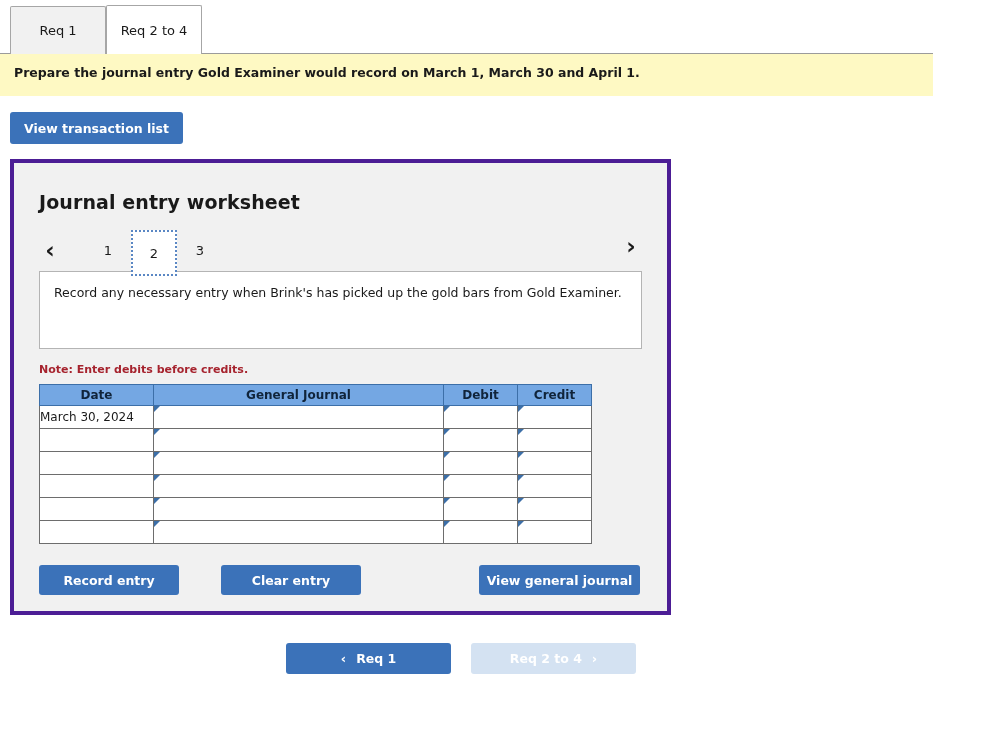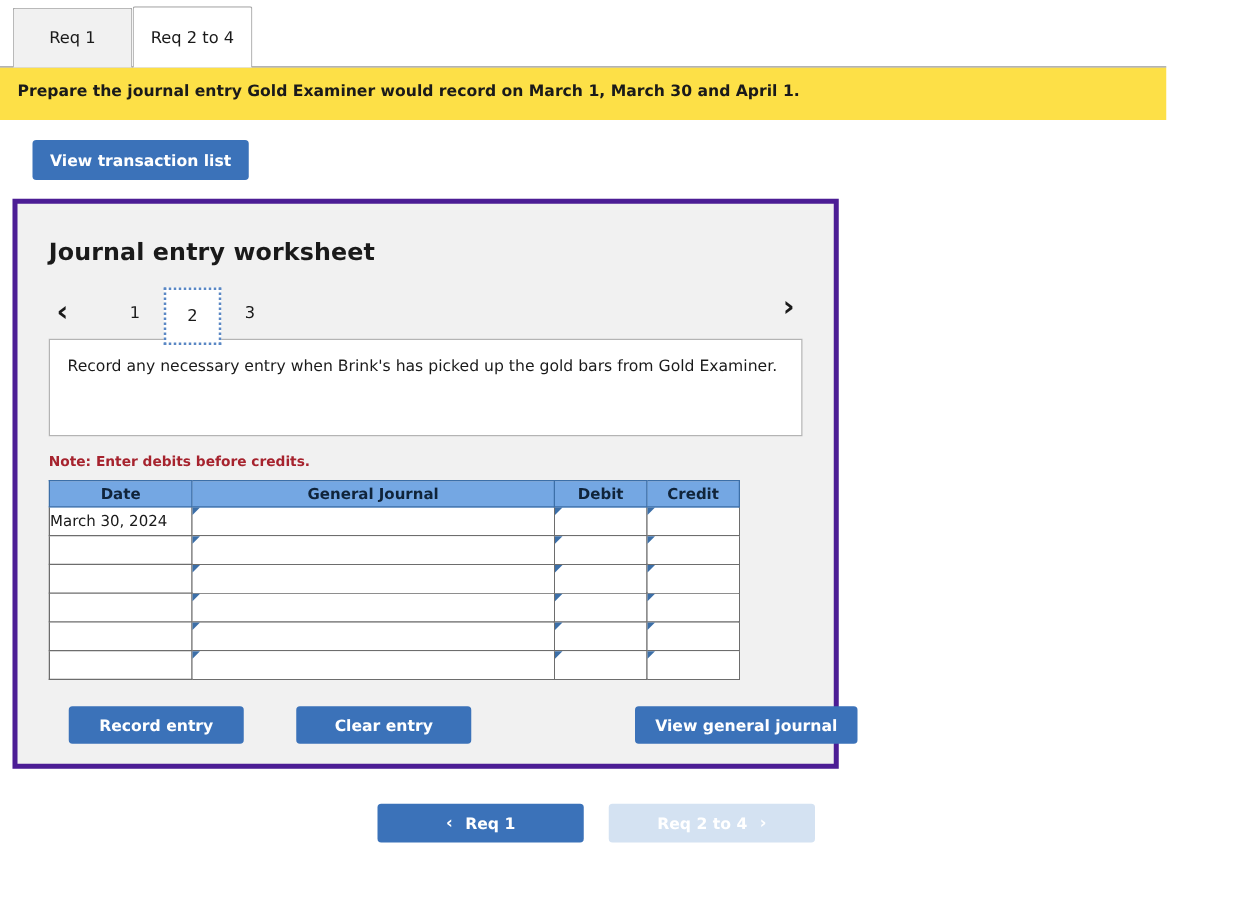--- a/index.html
+++ b/index.html
@@ -44,42 +44,41 @@
     background: #ffffff;
     z-index: 3;
     height: 49px;
   }
   #tab-0 { left: 10px;  width: 96px; }
   #tab-1 { left: 106px; width: 96px; }
 
   
   .banner {
     width: 933px;
-    background: #fde047;
+    background: #fef9c3;
     padding: 10px 14px 14px 14px;
     line-height: 1.45;
     font-size: 12.5px;
   }
   .banner .line1 { color: #1a1a1a; font-weight: bold; }
   .banner .note  { color: #a6232e; font-weight: bold; margin-top: 2px; }
 
   
   .btn {
     display: inline-flex;
     align-items: center;
     justify-content: center;
     background: #3b72b9;
     color: #ffffff;
     font-weight: bold;
     font-size: 12.5px;
     border: none;
     border-radius: 3px;
     cursor: pointer;
     font-family: inherit;
-    margin-left: 16px;
   }
   .btn.disabled {
     background: #d4e2f2;
     color: #ffffff;
     cursor: default;
   }
   .vtl-wrap { padding: 16px 0 0 10px; }
   #view-transaction-list { height: 32px; padding: 0 14px; }
 
   
@@ -199,21 +198,21 @@
   col.c-credit { width: 74px; }
 
   
   .actions {
     position: relative;
     margin-top: 21px;
     height: 32px;
   }
   #record-entry      { position: absolute; left: 0;   width: 140px; height: 30px; }
   #clear-entry       { position: absolute; left: 182px; width: 140px; height: 30px; }
-  #view-general-journal { position: absolute; left: 453px; width: 178px; height: 30px; }
+  #view-general-journal { position: absolute; left: 440px; width: 161px; height: 30px; }
 
   
   .bottomnav {
     position: relative;
     margin-top: 28px;
     height: 32px;
   }
   #nav-prev { position: absolute; left: 286px; width: 165px; height: 31px; gap: 10px; }
   #nav-next { position: absolute; left: 471px; width: 165px; height: 31px; gap: 10px; }
   .navchev { font-size: 13px; font-weight: bold; }

